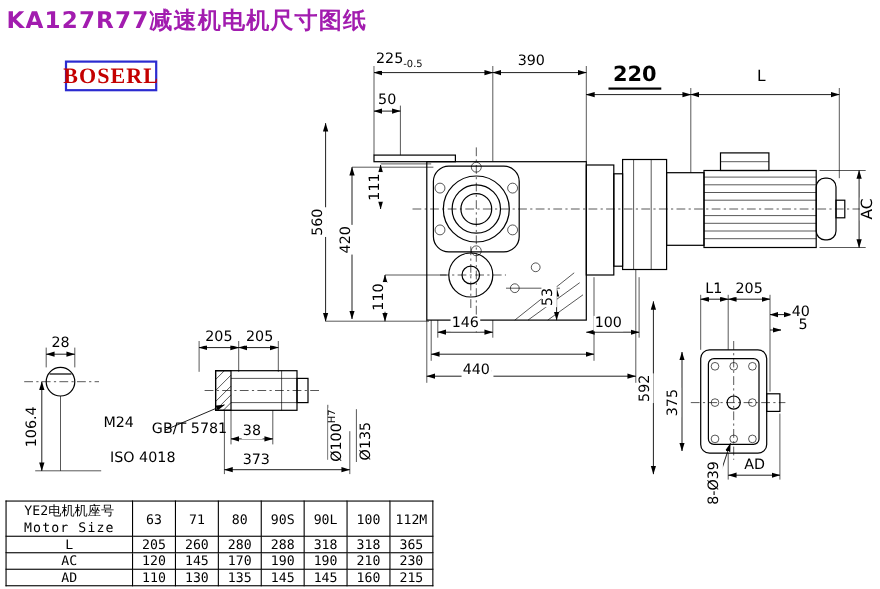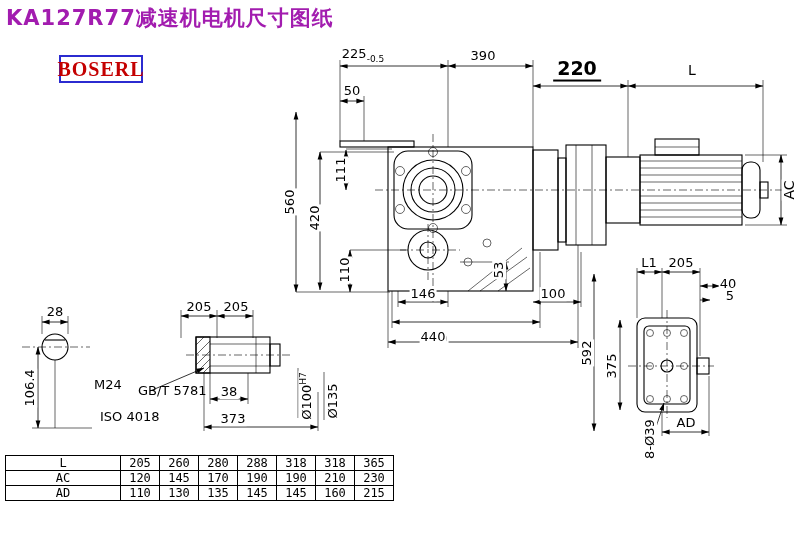--- a/index.html
+++ b/index.html
@@ -240,20 +240,33 @@
 <div class="dim" style="left:681px;top:263px;">205</div>
 <div class="dim" style="left:728px;top:284px;">40</div>
 <div class="dim" style="left:730px;top:296px;">5</div>
 <div class="dimv" style="left:587px;top:353px;">592</div>
 <div class="dimv" style="left:612px;top:366px;">375</div>
 <div class="dim" style="left:686px;top:423px;">AD</div>
 <div class="dimv" style="left:650px;top:439px;">8-Ø39</div>
 
 <table class="spec">
   <tbody>
+      <tr>
+    <td class="lbl">
+      <div>YE2电机机座号</div>
+      <div class="en">Motor Size</div>
+    </td>
+    <td>63</td>
+    <td>71</td>
+    <td>80</td>
+    <td>90S</td>
+    <td>90L</td>
+    <td>100</td>
+    <td>112M</td>
+  </tr>
   <tr>
     <td class="lbl">L</td>
     <td>205</td>
     <td>260</td>
     <td>280</td>
     <td>288</td>
     <td>318</td>
     <td>318</td>
     <td>365</td>
   </tr>

